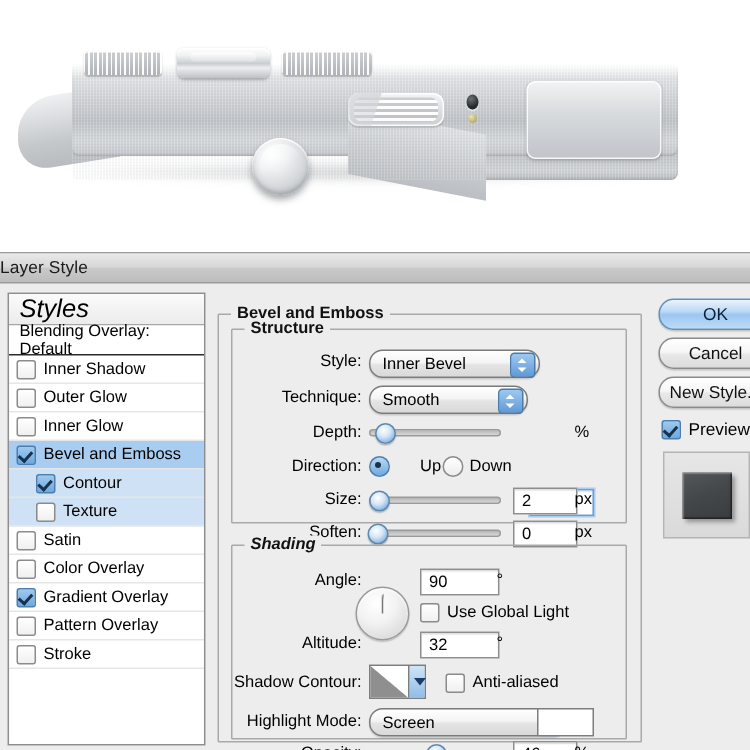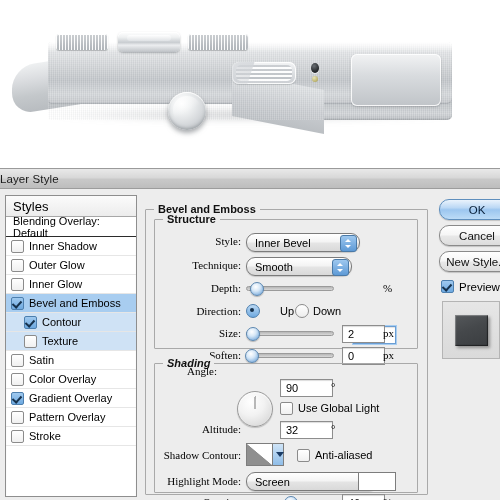--- a/index.html
+++ b/index.html
@@ -149,21 +149,21 @@
 
   
   .styles-panel{
     position:absolute;left:5px;top:6px;width:130px;height:300px;
     background:#fff;border:1px solid #8e8e8e;
     box-shadow:inset 0 1px 1px rgba(0,0,0,.12);
   }
   .styles-head{
     height:20px;display:flex;align-items:center;padding-left:7px;
     background:linear-gradient(180deg,#fbfbfb,#ececec);
-    border-bottom:1px solid #a7a7a7;font-size:13px;
+    border-bottom:1px solid #a7a7a7;font-size:17px;font-style:italic;
   }
   .styles-sub{
     height:19px;display:flex;align-items:center;padding-left:7px;
     background:#fff;border-bottom:1px solid #2b2b2b;font-size:11px;
   }
   .style-row{
     height:18px;display:flex;align-items:center;gap:5px;padding-left:5px;
     border-bottom:1px solid #e6e6e6;font-size:11px;cursor:default;
   }
   .style-row.sel{background:#a8cdf0;}
@@ -192,21 +192,21 @@
   .section-title{
     position:absolute;top:-7px;left:8px;background:#ededed;padding:0 4px;
     font-size:11px;font-weight:bold;color:#111;
   }
   .sec-bevel{left:0;top:14px;width:281px;height:284px;}
   .sec-structure{left:9px;top:24px;width:262px;height:128px;}
   .sec-shading{left:9px;top:168px;width:262px;height:128px;font-style:italic;}
 
   .row{position:absolute;display:flex;align-items:center;height:16px;}
   .lbl{
-    position:absolute;text-align:right;font-size:11px;color:#000;line-height:16px;white-space:nowrap;font-family:Liberation Serif, serif;
+    position:absolute;text-align:right;font-size:11px;color:#000;line-height:16px;white-space:nowrap;
   }
 
   
   .popup{
     height:17px;border:1px solid #7b7b7b;border-radius:9px;
     background:linear-gradient(180deg,#ffffff 0%,#f4f4f4 45%,#e4e4e4 55%,#d9d9d9 100%);
     display:flex;align-items:center;padding:0 22px 0 8px;position:relative;font-size:11px;
     box-shadow:0 1px 1px rgba(0,0,0,.16);
   }
   .popup .arrows{
@@ -463,21 +463,21 @@
         </div>
         <div class="tf" style="position:absolute;left:197px;top:152px;width:36px;">
           <span>0</span>
         </div>
         <span class="lbl unit" style="left:238px;top:152px;">px</span>
 
         <div class="section sec-shading">
           <span class="section-title">Shading</span>
         </div>
 
-        <span class="lbl" style="left:18px;top:168px;width:78px;text-align:center;">Angle:</span>
+        <span class="lbl" style="left:18px;top:184px;width:78px;">Angle:</span>
         <div class="angle-dial" style="left:92px;top:196px;">
           <span class="needle"></span>
           <span class="tick"></span>
         </div>
         <div class="tf" style="position:absolute;left:135px;top:184px;width:46px;">
           <span>90</span>
         </div>
         <span class="lbl unit" style="left:186px;top:184px;">°</span>
 
         <div class="row" style="left:135px;top:205px;gap:5px;">

